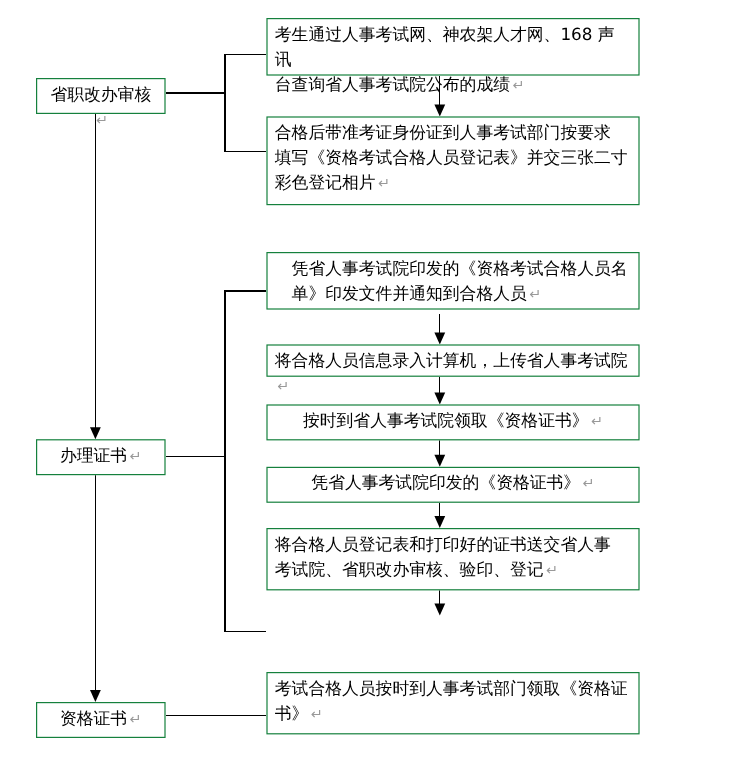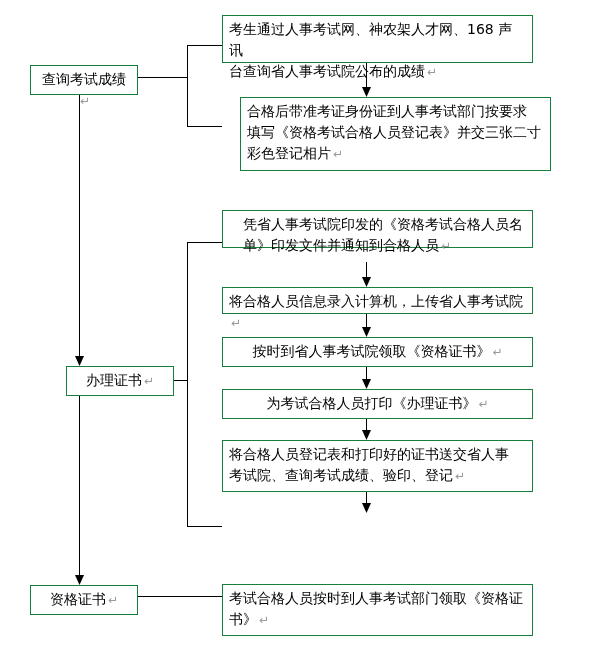--- a/index.html
+++ b/index.html
@@ -10,32 +10,32 @@
   }
   .node{
     position:absolute;border:1px solid #15803d;background:#ffffff;
     box-sizing:border-box;padding:3px 6px;line-height:21px;
   }
   .node .txt{white-space:pre-line;}
   .node.center{text-align:center;}
   .ret{color:#999999;font-size:12px;margin-left:2px;}
   
   .n-l1{left:30px;top:65px;width:108px;height:30px;}
-  .n-l2{left:30px;top:366px;width:108px;height:30px;margin-left:36px;}
+  .n-l2{left:30px;top:366px;width:108px;height:30px;}
   .n-l3{left:30px;top:585px;width:108px;height:30px;}
   
   .n-r1{left:222px;top:15px;width:311px;height:48px;}
-  .n-r2{left:240px;top:97px;width:311px;height:74px;}
-  .n-r3{left:222px;top:210px;width:311px;height:38px;padding-left:20px;}
+  .n-r2{left:222px;top:97px;width:311px;height:74px;}
+  .n-r3{left:222px;top:210px;width:311px;height:48px;padding-left:20px;}
   .n-r4{left:222px;top:287px;width:311px;height:27px;}
   .n-r5{left:222px;top:337px;width:311px;height:30px;}
   .n-r6{left:222px;top:389px;width:311px;height:30px;}
   .n-r7{left:222px;top:440px;width:311px;height:52px;}
   .n-r8{left:222px;top:513px;width:311px;height:29px;}
-  .n-r9{left:222px;top:584px;width:311px;height:52px;}
+  .n-r9{left:222px;top:560px;width:311px;height:52px;}
   .wires{position:absolute;left:0;top:0;pointer-events:none;}
   .wires line{stroke:#000000;stroke-width:1;shape-rendering:crispEdges;}
   .wires polygon{fill:#000000;}
 </style>
 </head>
 <body>
 
 <div class="canvas">
 
   <svg class="wires" width="608" height="645" viewBox="0 0 608 645">
@@ -87,21 +87,21 @@
       <line x1="366.5" y1="419" x2="366.5" y2="431"></line>
       <polygon points="366.5,440 362,430 371,430"></polygon>
     </g>
     <g>
       <line x1="366.5" y1="492" x2="366.5" y2="504"></line>
       <polygon points="366.5,513 362,503 371,503"></polygon>
     </g>
   </svg>
 
   <div class="node center n-l1">
-    <span class="txt">查询考试成绩</span><span class="ret">↵</span>
+    <span class="txt">省职改办审核</span><span class="ret">↵</span>
   </div>
   <div class="node center n-l2">
     <span class="txt">办理证书</span><span class="ret">↵</span>
   </div>
   <div class="node center n-l3">
     <span class="txt">资格证书</span><span class="ret">↵</span>
   </div>
 
   <div class="node n-r1">
     <span class="txt">考生通过人事考试网、神农架人才网、168 声讯
@@ -116,24 +116,24 @@
     <span class="txt">凭省人事考试院印发的《资格考试合格人员名
 单》印发文件并通知到合格人员</span><span class="ret">↵</span>
   </div>
   <div class="node n-r4">
     <span class="txt">将合格人员信息录入计算机，上传省人事考试院</span><span class="ret">↵</span>
   </div>
   <div class="node center n-r5">
     <span class="txt">按时到省人事考试院领取《资格证书》</span><span class="ret">↵</span>
   </div>
   <div class="node center n-r6">
-    <span class="txt">为考试合格人员打印《办理证书》</span><span class="ret">↵</span>
+    <span class="txt">凭省人事考试院印发的《资格证书》</span><span class="ret">↵</span>
   </div>
   <div class="node n-r7">
     <span class="txt">将合格人员登记表和打印好的证书送交省人事
-考试院、查询考试成绩、验印、登记</span><span class="ret">↵</span>
+考试院、省职改办审核、验印、登记</span><span class="ret">↵</span>
   </div>
   <div class="node n-r9">
     <span class="txt">考试合格人员按时到人事考试部门领取《资格证
 书》</span><span class="ret">↵</span>
   </div>
 
 </div>
 
 </body></html>

